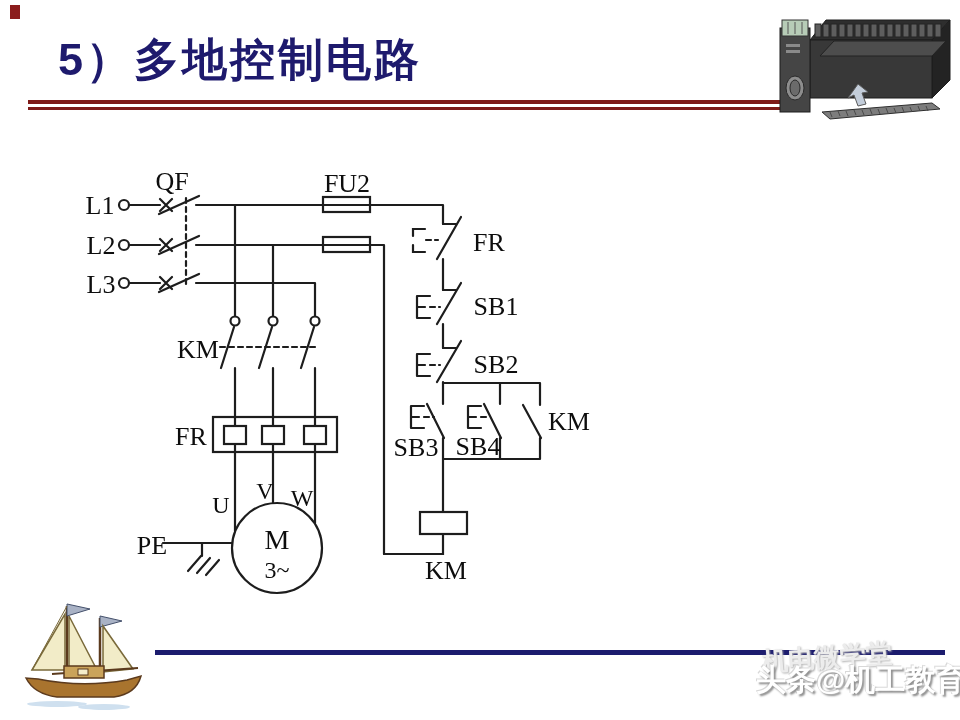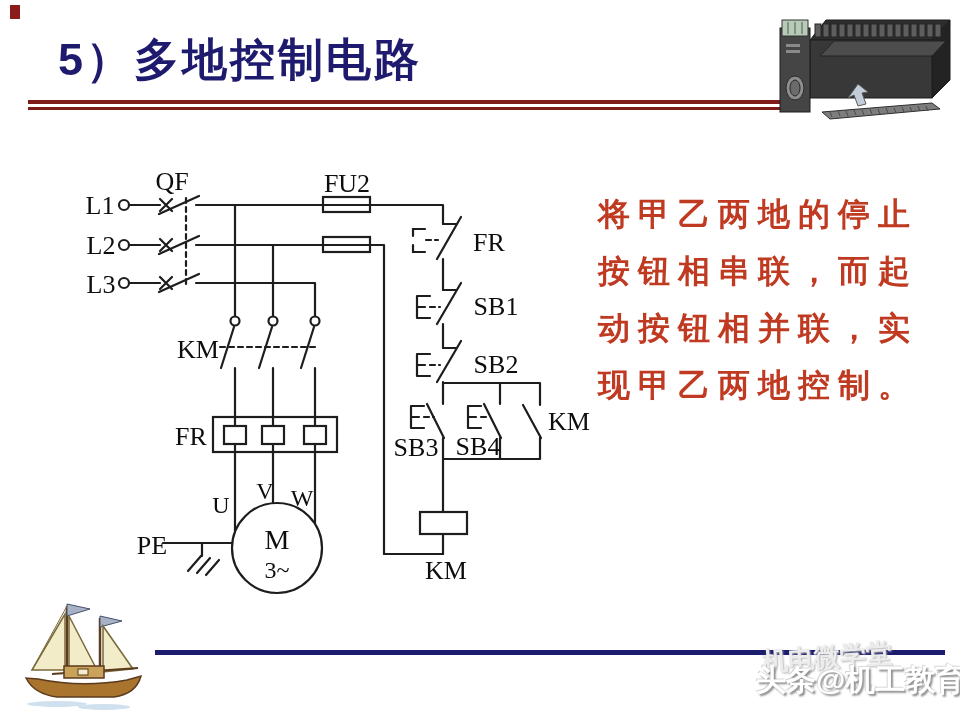--- a/index.html
+++ b/index.html
@@ -181,26 +181,20 @@
       <text x="152" y="554" font-size="26" text-anchor="middle" class="clbl">PE</text>
       <text x="489" y="251" font-size="26" text-anchor="middle" class="clbl">FR</text>
       <text x="496" y="315" font-size="26" text-anchor="middle" class="clbl">SB1</text>
       <text x="496" y="373" font-size="26" text-anchor="middle" class="clbl">SB2</text>
       <text x="416" y="456" font-size="26" text-anchor="middle" class="clbl">SB3</text>
       <text x="478" y="455" font-size="26" text-anchor="middle" class="clbl">SB4</text>
       <text x="569" y="430" font-size="26" text-anchor="middle" class="clbl">KM</text>
       <text x="446" y="579" font-size="26" text-anchor="middle" class="clbl">KM</text>
     </svg>
 
-  <div class="annotation">
-    <div>将甲乙两地的停止</div>
-    <div>按钮相串联，而起</div>
-    <div>动按钮相并联，实</div>
-    <div>现甲乙两地控制。</div>
-  </div>
 
   <svg class="ship" width="140" height="118" viewBox="0 0 140 118">
     <line x1="55" y1="10" x2="55" y2="80" stroke="#5b3a1d" stroke-width="2.5"></line>
     <line x1="88" y1="22" x2="88" y2="82" stroke="#5b3a1d" stroke-width="2.5"></line>
     <polygon points="55,8 78,13 55,20" fill="#a9b2c5" stroke="#44506b" stroke-width="1"></polygon>
     <polygon points="88,20 110,25 88,31" fill="#a9b2c5" stroke="#44506b" stroke-width="1"></polygon>
     <polygon points="20,74 53,18 53,74" fill="#f2ecc8" stroke="#7a6a3a" stroke-width="1.5"></polygon>
     <polygon points="57,20 57,76 86,76" fill="#f2ecc8" stroke="#7a6a3a" stroke-width="1.5"></polygon>
     <polygon points="91,30 91,76 121,73" fill="#f2ecc8" stroke="#7a6a3a" stroke-width="1.5"></polygon>
     <line x1="20" y1="74" x2="55" y2="10" stroke="#7a6a3a" stroke-width="1"></line>

